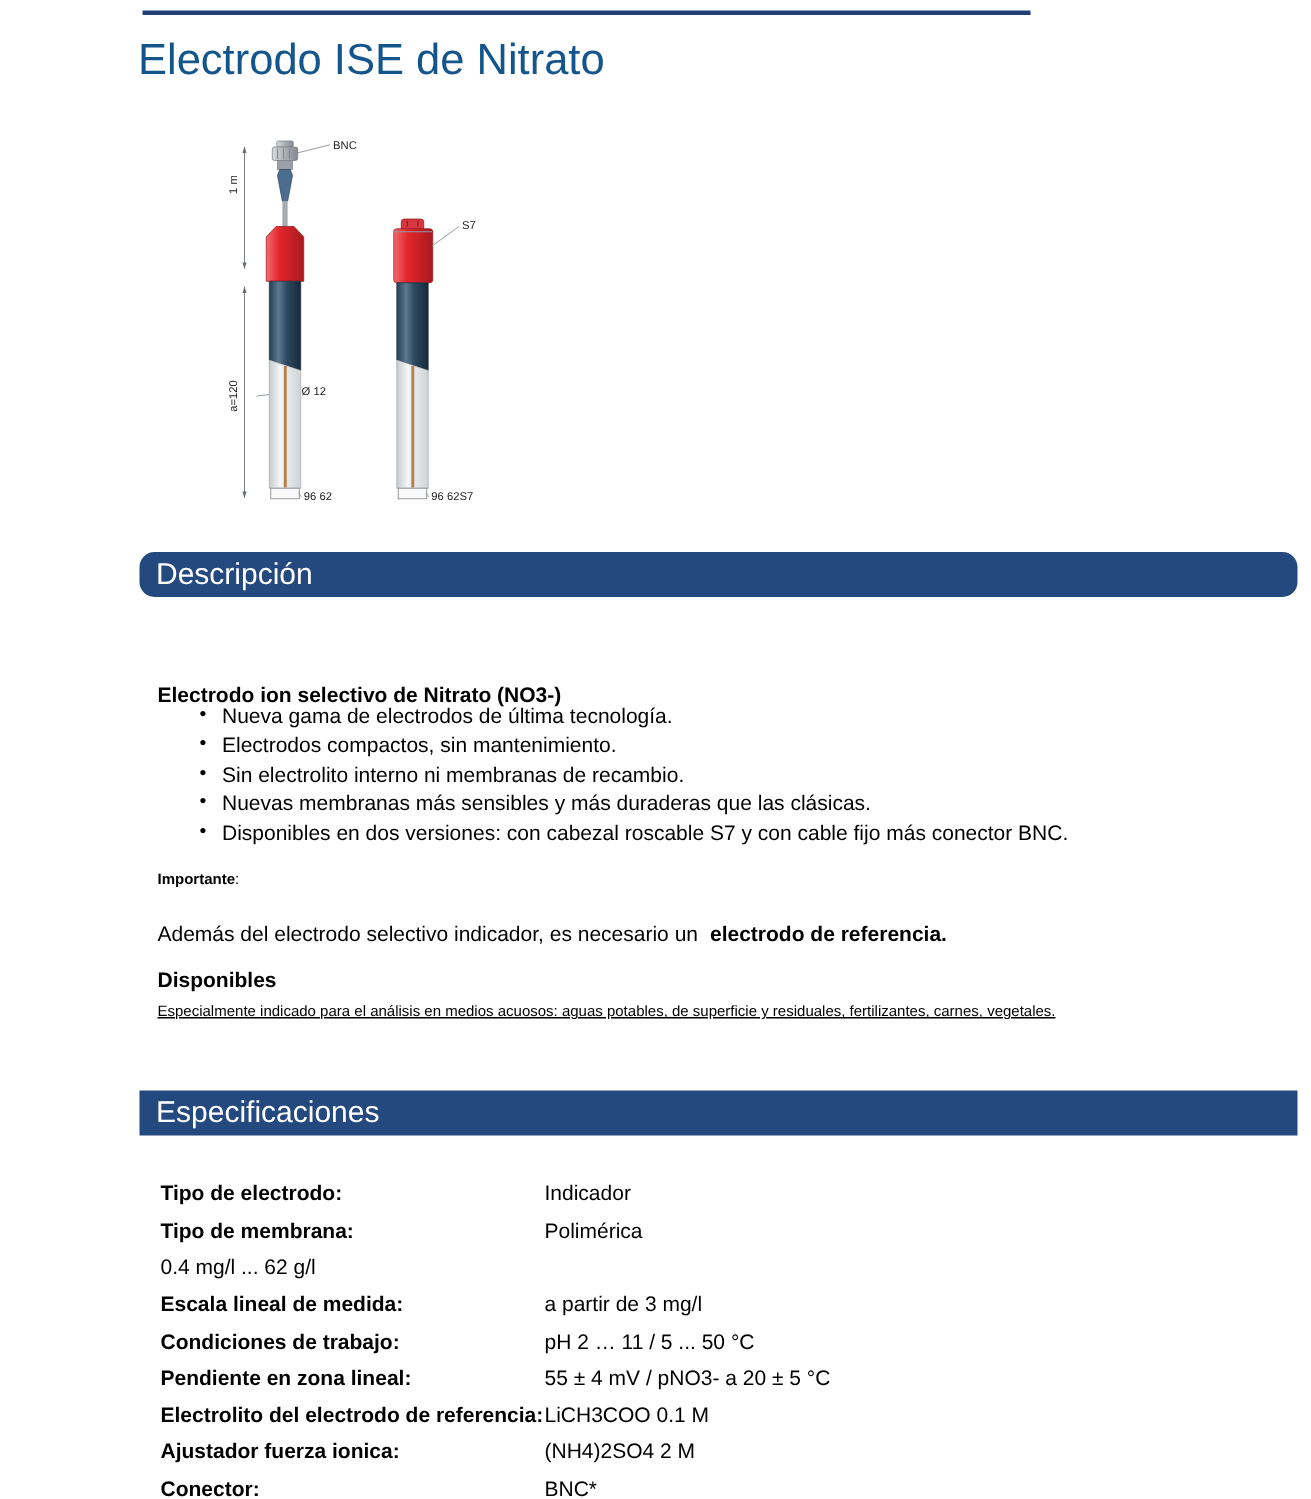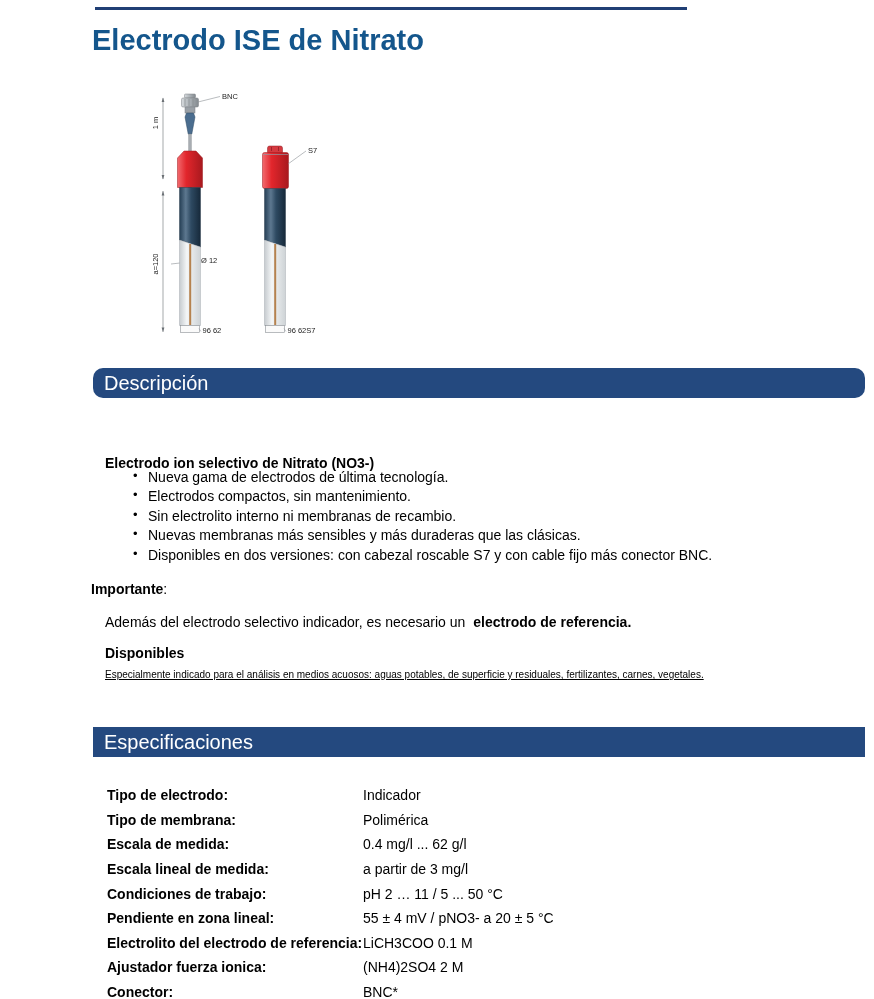--- a/index.html
+++ b/index.html
@@ -5,41 +5,41 @@
   * { margin:0; padding:0; box-sizing:border-box; }
   html,body { background:#ffffff; }
   body { font-family:"Liberation Sans", sans-serif; color:#000; }
   #page {
     position:relative; width:874px; height:999px; background:#fff; overflow:hidden;
   }
   .top-rule {
     position:absolute; left:95px; top:7px; width:592px; height:3px; background:#203f75;
   }
   .page-title {
-    position:absolute; left:92px; top:24px; font-size:29px; font-weight:bold;
+    position:absolute; left:92px; top:24px; font-size:29px; font-weight:normal;
     color:#14568c; letter-spacing:0px;
   }
   #diagram { position:absolute; left:130px; top:85px; }
   .section-bar {
     position:absolute; left:93px; width:772px; height:30px; background:#24497f;
     color:#fff; font-size:20px; line-height:30px; padding-left:11px; font-weight:400;
   }
   #bar-desc { top:368px;border-radius:10px; }
   #bar-spec { top:727px; }
   .subtitle {
     position:absolute; left:105px; top:435px; font-size:14px; font-weight:bold;margin-top:20px;
   }
   .bullets {
     position:absolute; left:133px; top:468px; list-style:none; font-size:14px;
   }
   .bullets li { line-height:19.4px; padding-left:15px; position:relative; }
   .bullets li::before {
     content:"•"; position:absolute; left:0; top:-2px; font-size:13px;
   }
-  .importante { position:absolute; left:91px; top:581px; font-size:14px; }
+  .importante { position:absolute; left:105px; top:581px; font-size:10px; }
   .importante .b { font-weight:bold; }
   .ademas { position:absolute; left:105px; top:614px; font-size:14px; }
   .ademas .b { font-weight:bold; margin-left:8px; }
   .aplicaciones-title { position:absolute; left:105px; top:645px; font-size:14px; font-weight:bold; }
   .aplicaciones-text {
     position:absolute; left:105px; top:664px; width:742px; font-size:10px;
     line-height:21px; text-align:justify;text-decoration:underline;
   }
   .spec-table { position:absolute; left:107px; top:783px; width:740px; }
   .spec-row { display:flex; height:24.6px; align-items:center; font-size:14px; }
@@ -180,21 +180,20 @@
   <div class="spec-table">
     <div class="spec-row">
       <span class="spec-label">Tipo de electrodo:</span>
       <span class="spec-value">Indicador</span>
     </div>
     <div class="spec-row">
       <span class="spec-label">Tipo de membrana:</span>
       <span class="spec-value">Polimérica</span>
     </div>
     <div class="spec-row">
-      <span class="spec-label">Escala de medida:</span>
       <span class="spec-value">0.4 mg/l ... 62 g/l</span>
     </div>
     <div class="spec-row">
       <span class="spec-label">Escala lineal de medida:</span>
       <span class="spec-value">a partir de 3 mg/l</span>
     </div>
     <div class="spec-row">
       <span class="spec-label">Condiciones de trabajo:</span>
       <span class="spec-value">pH 2 … 11 / 5 ... 50 °C</span>
     </div>

